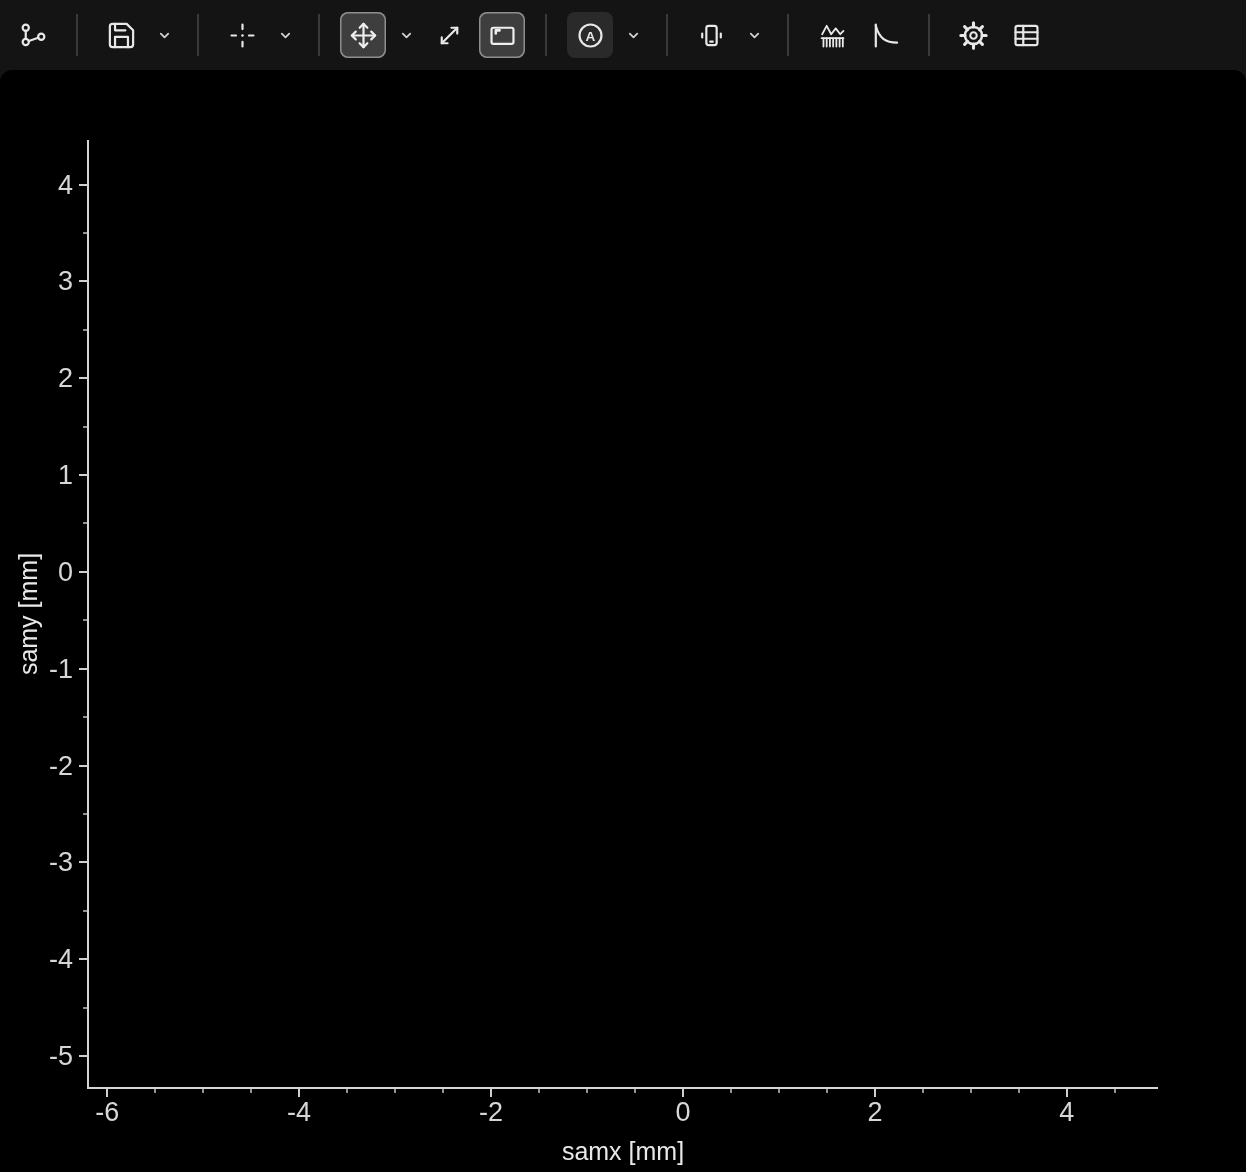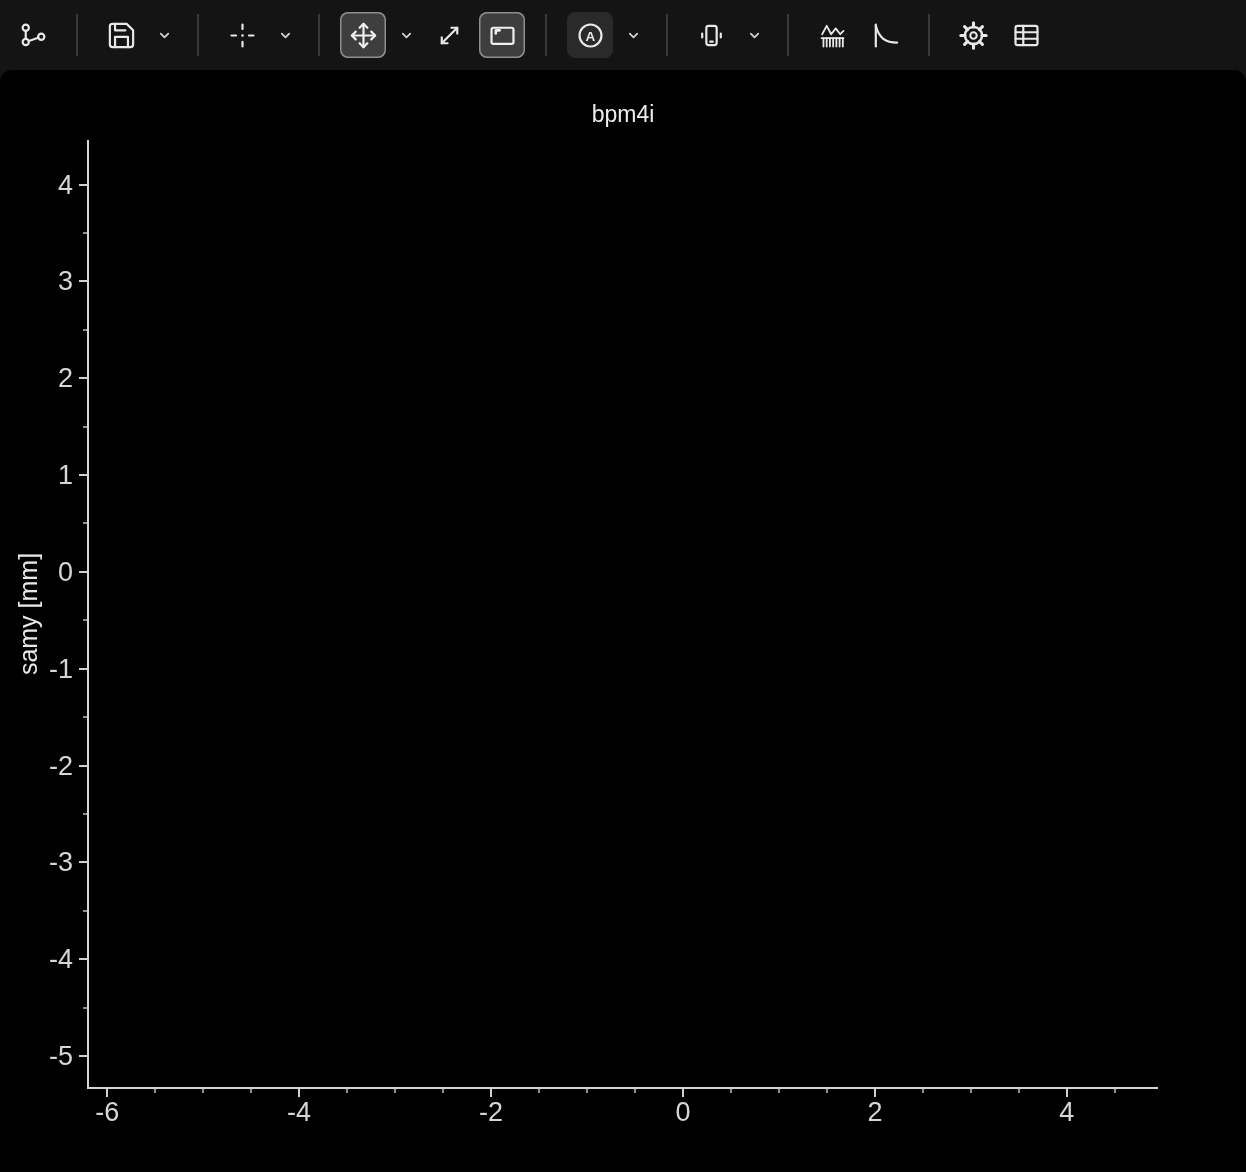--- a/index.html
+++ b/index.html
@@ -229,22 +229,22 @@
       <svg viewBox="0 0 24 24" fill="none" stroke="#e8e8e8" stroke-width="1.7" stroke-linecap="round" stroke-linejoin="round">
         <rect x="3.5" y="4.5" width="17" height="15" rx="1.5"></rect>
         <path d="M3.5 9.5 H20.5 M3.5 14.5 H20.5 M9.5 4.5 V19.5"></path>
       </svg>
     </span>
   </button>
 
 </div>
 
 <div class="plot">
-  <div class="plot-title">bpm4i</div>
   <div class="y-label">samy [mm]</div>
+  <div class="x-label">samx [mm]</div>
   <div class="plot-area">
     <div class="axis-y"></div>
     <div class="axis-x"></div>
 
   <div class="tick tick-x major" style="left: 19.1928px;"></div>
       <div class="tick-label x" style="left: 19.1928px;">-6</div>
       <div class="tick tick-x major" style="left: 211.121px;"></div>
       <div class="tick-label x" style="left: 211.121px;">-4</div>
       <div class="tick tick-x major" style="left: 403.049px;"></div>
       <div class="tick-label x" style="left: 403.049px;">-2</div>

